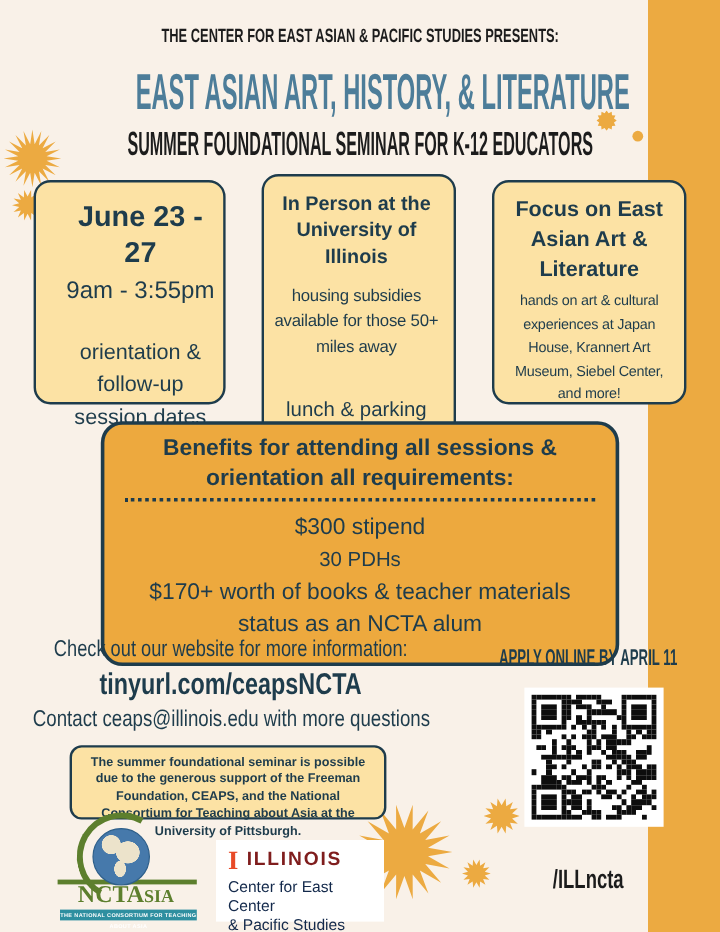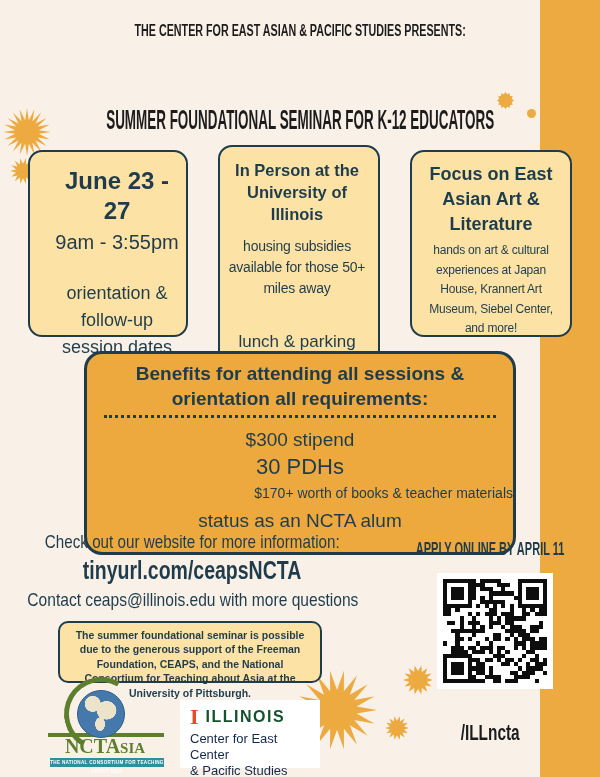--- a/index.html
+++ b/index.html
@@ -34,21 +34,21 @@
        border:1px solid #2e5f8a;box-sizing:border-box;}
   .ncta-bar{position:absolute;background:#5d7f2d;}
   .ncta-word{position:absolute;width:100%;text-align:center;color:#5d7f2d;
        font-family:"Liberation Serif",serif;font-weight:700;}
   .ncta-tag{position:absolute;background:#2e8fa0;color:#ffffff;text-align:center;
        font-size:4.6px;letter-spacing:0.3px;line-height:9px;font-weight:700;}
   .logo-ill{position:absolute;left:180px;top:700px;width:140px;height:68px;background:#ffffff;
        z-index:2;box-sizing:border-box;padding:7px 0 0 10px;}
   .ill-row{display:flex;align-items:center;gap:7px;}
   .block-i{color:#e84a27;font-family:"Liberation Serif",serif;font-weight:700;font-size:22px;line-height:20px;}
-  .ill-word{color:#14532d;font-weight:700;font-size:16px;letter-spacing:1.5px;}
+  .ill-word{color:#7f1d1d;font-weight:700;font-size:16px;letter-spacing:1.5px;}
   .ill-dept{color:#13294b;font-size:13px;line-height:16px;margin-top:4px;}
   .teal{color:#1e3c4c;}
 </style>
 </head>
 <body>
 
 <div class="flyer">
 
   <div class="band"></div>
 
@@ -68,20 +68,23 @@
   <div class="burst" style="left:385px;top:716px;width:24px;height:24px;"><svg viewBox="0 0 100 100" width="100%" height="100%">
         <polygon points="100.0,50.0 79.2,56.7 95.0,71.7 73.5,68.7 81.2,89.1 63.0,77.0 61.1,98.7 50.0,80.0 38.9,98.7 37.0,77.0 18.8,89.1 26.5,68.7 5.0,71.7 20.8,56.7 0.0,50.0 20.8,43.3 5.0,28.3 26.5,31.3 18.8,10.9 37.0,23.0 38.9,1.3 50.0,20.0 61.1,1.3 63.0,23.0 81.2,10.9 73.5,31.3 95.0,28.3 79.2,43.3" fill="#ecaa41"></polygon>
       </svg></div>
   <div class="burst" style="left:403px;top:665px;width:30px;height:30px;"><svg viewBox="0 0 100 100" width="100%" height="100%">
         <polygon points="100.0,50.0 79.2,56.7 95.0,71.7 73.5,68.7 81.2,89.1 63.0,77.0 61.1,98.7 50.0,80.0 38.9,98.7 37.0,77.0 18.8,89.1 26.5,68.7 5.0,71.7 20.8,56.7 0.0,50.0 20.8,43.3 5.0,28.3 26.5,31.3 18.8,10.9 37.0,23.0 38.9,1.3 50.0,20.0 61.1,1.3 63.0,23.0 81.2,10.9 73.5,31.3 95.0,28.3 79.2,43.3" fill="#ecaa41"></polygon>
       </svg></div>
 
   <div class="cline" style="left:0;top:22px;width:600px;">
     <span class="cond" style="font-size:16px;transform:scaleX(0.67);color:#1c1c1c;">THE CENTER FOR EAST ASIAN &amp; PACIFIC STUDIES PRESENTS:</span>
   </div>
+  <div class="cline" style="left:38px;top:53px;width:562px;">
+    <span class="cond" style="font-size:42px;transform:scaleX(0.47);color:#4d7d99;">EAST ASIAN ART, HISTORY, &amp; LITERATURE</span>
+  </div>
   <div class="cline" style="left:0;top:104px;width:600px;">
     <span class="cond" style="font-size:28px;transform:scaleX(0.48);color:#1c1c1c;">SUMMER FOUNDATIONAL SEMINAR FOR K-12 EDUCATORS</span>
   </div>
 
   <div class="ibox" style="left:28px;top:150px;width:160px;height:187px;padding:14px 6px 0 24px;">
     <div style="font-size:24px;font-weight:700;line-height:30px;">June 23 - 27</div>
     <div style="font-size:20px;line-height:26px;margin-top:3px;">9am - 3:55pm</div>
     <div style="font-size:18px;line-height:27px;margin-top:25px;">orientation &amp; follow-up session dates TBD</div>
   </div>
 
@@ -94,22 +97,22 @@
   <div class="ibox" style="left:410px;top:150px;width:162px;height:187px;padding:10px 8px 0 8px;">
     <div style="font-size:18px;font-weight:700;line-height:25px;">Focus on East Asian Art &amp; Literature</div>
     <div style="font-size:12px;line-height:19.5px;margin-top:4px;letter-spacing:-0.2px;">hands on art &amp; cultural experiences at Japan House, Krannert Art Museum, Siebel Center, and more!</div>
   </div>
 
   <div class="benefits" style="left:84px;top:351px;width:432px;height:204px;padding-top:7px;">
     <div style="font-size:19px;font-weight:700;line-height:25px;">Benefits for attending all sessions &amp;</div>
     <div style="font-size:19px;font-weight:700;line-height:25px;">orientation all requirements:</div>
     <div class="divider"></div>
     <div style="font-size:19px;line-height:27px;">$300 stipend</div>
-    <div style="font-size:22px;line-height:27px;">30 PDHs</div>
-    <div style="font-size:14px;line-height:27px;text-align:right;">$170+ worth of books &amp; teacher materials</div>
+    <div style="font-size:17px;line-height:27px;">30 PDHs</div>
+    <div style="font-size:19px;line-height:27px;">$170+ worth of books &amp; teacher materials</div>
     <div style="font-size:19px;line-height:27px;">status as an NCTA alum</div>
   </div>
 
   <div class="cline" style="left:5px;top:531px;width:375px;">
     <span class="cond teal" style="font-size:19px;font-weight:400;transform:scaleX(0.8);">Check out our website for more information:</span>
   </div>
   <div class="cline" style="left:5px;top:556px;width:375px;">
     <span class="cond teal" style="font-size:25px;transform:scaleX(0.78);">tinyurl.com/ceapsNCTA</span>
   </div>
   <div class="cline" style="left:5px;top:589px;width:375px;">

